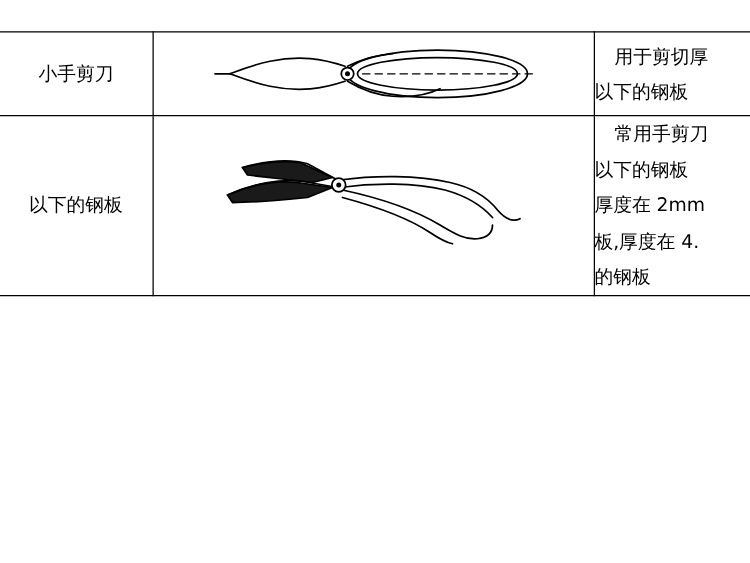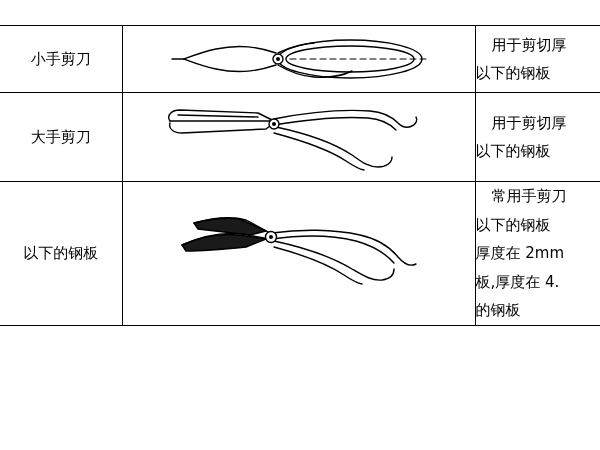--- a/index.html
+++ b/index.html
@@ -119,49 +119,20 @@
               </g>
             </svg>
           </span>
         </td>
         <td class="usecell">
           <span class="ln indent">用于剪切厚</span>
           <span class="ln">以下的钢板</span>
         </td>
       </tr>
 
-      <tr class="row2">
-        <td class="namecell">大手剪刀</td>
-        <td class="figcell">
-          <span>
-            <svg width="290" height="76" viewBox="0 0 290 76">
-              <g fill="none" stroke="#000000" stroke-width="1.4" stroke-linejoin="round" stroke-linecap="round">
-
-                <path d="M16,22 C12,16 18,11 26,11 L104,14 L120,22 L26,22 C18,22 14,22 16,22 Z"></path>
-                <path d="M24,16 L104,18"></path>
-
-                <path d="M16,24 C14,30 20,34 28,34 L112,30 L120,24"></path>
-
-                <path d="M120,20 C150,14 186,10 216,12 C230,13 238,18 244,24 C248,28 252,30 258,27 C262,25 264,21 262,18"></path>
-                <path d="M120,26 C150,21 186,17 214,19 C228,20 236,25 242,31"></path>
-
-                <path d="M122,28 C150,34 180,44 198,56 C208,63 214,68 224,68 C232,68 238,64 238,58"></path>
-                <path d="M120,34 C146,41 174,50 192,62 C198,66 204,70 210,71"></path>
-
-                <circle cx="120" cy="25" r="5" fill="#ffffff"></circle>
-                <circle cx="120" cy="25" r="2" fill="#000000" stroke="none"></circle>
-              </g>
-            </svg>
-          </span>
-        </td>
-        <td class="usecell">
-          <span class="ln indent">用于剪切厚</span>
-          <span class="ln">以下的钢板</span>
-        </td>
-      </tr>
 
       <tr class="row3">
         <td class="namecell">以下的钢板</td>
         <td class="figcell">
           <span>
             <svg width="290" height="96" viewBox="0 0 290 96">
               <g fill="none" stroke="#000000" stroke-width="1.4" stroke-linejoin="round" stroke-linecap="round">
 
                 <path d="M40,18 C56,14 72,12 86,14 L112,26 L96,30 C80,28 60,26 44,24 Z" fill="#1a1a1a"></path>
                 <path d="M28,40 C46,32 66,28 84,30 L112,34 L92,42 C72,44 50,46 32,46 Z" fill="#1a1a1a"></path>

